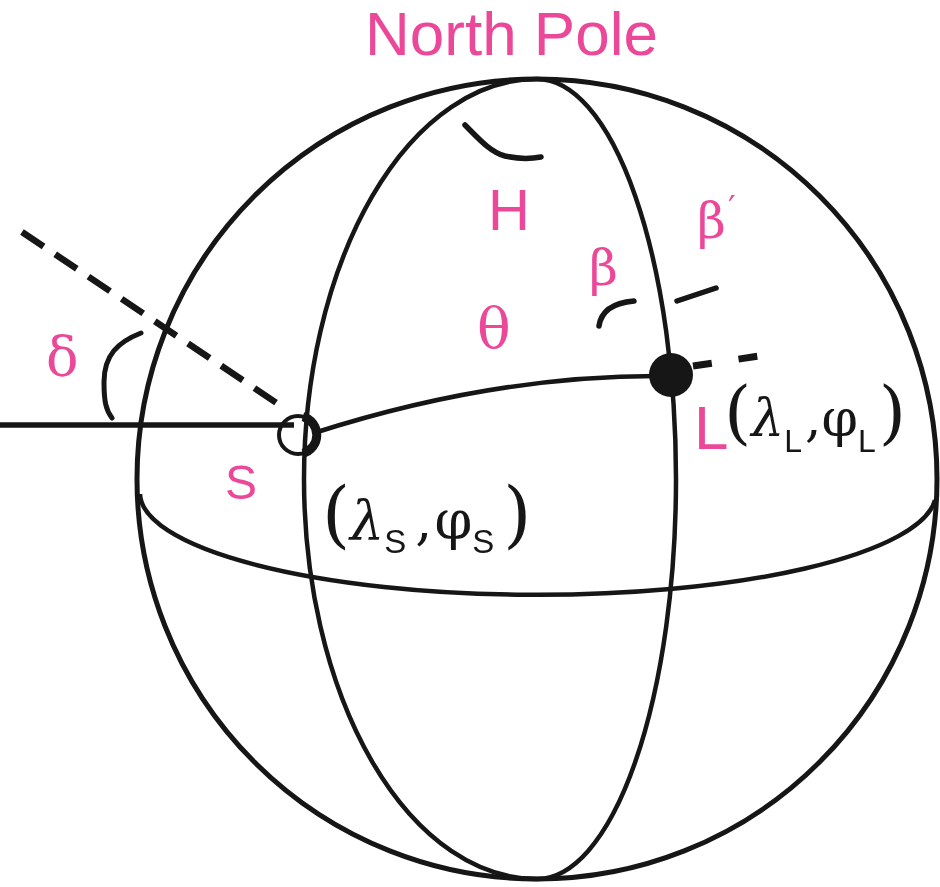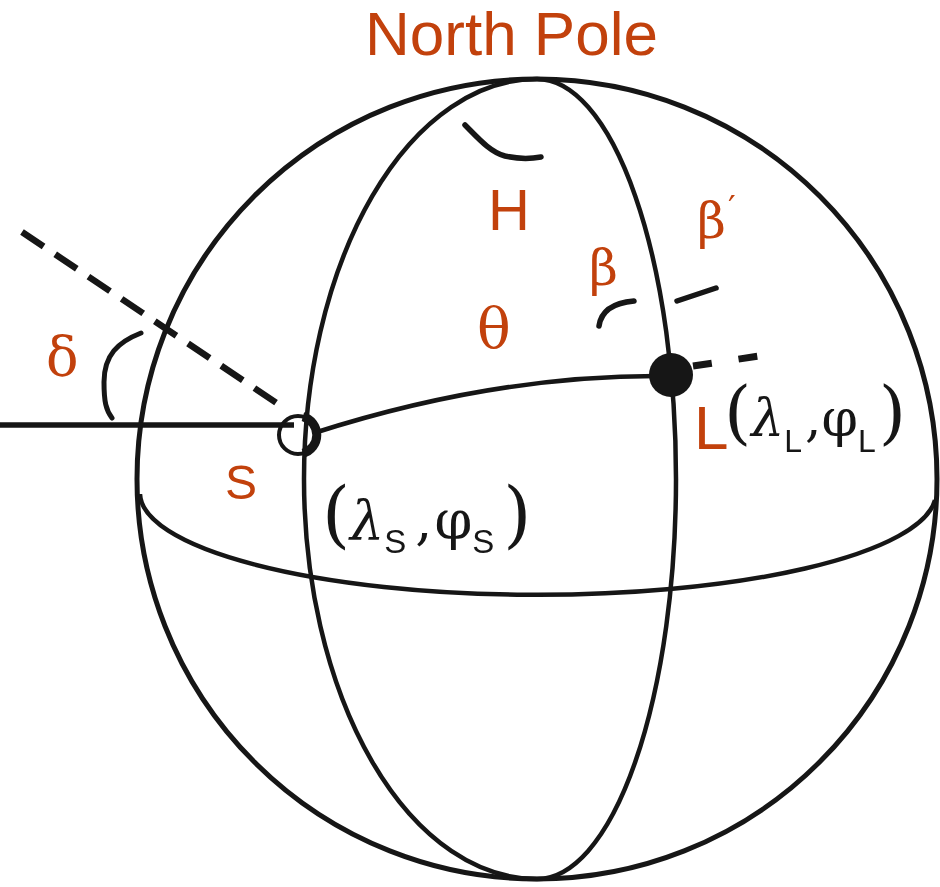--- a/index.html
+++ b/index.html
@@ -5,21 +5,21 @@
   html,body{margin:0;padding:0;background:#ffffff;}
   .stage{
     position:relative;
     width:940px;height:887px;
     background:#ffffff;
     overflow:hidden;
     font-family:"Liberation Sans", sans-serif;
     color:#161616;
   }
   .stage svg{position:absolute;left:0;top:0;}
-  .lbl{position:absolute;line-height:1;white-space:nowrap;color:#c2410c;}
+  .lbl{position:absolute;line-height:1;white-space:nowrap;color:#ec4899;}
   .sans{font-family:"Liberation Sans", sans-serif;}
   .greek{font-family:"DejaVu Serif", serif;}
   .title{left:365px;top:3px;font-size:62px;}
   .h-lbl{left:488px;top:181px;font-size:58px;}
   .theta-lbl{left:477px;top:301px;font-size:56px;}
   .beta-lbl{left:589px;top:243px;font-size:50px;}
   .betap-lbl{left:697px;top:196px;font-size:50px;}
   .betap-lbl .prime{font-size:34px;position:relative;top:-18px;margin-left:2px;font-family:"DejaVu Serif", serif;}
   .delta-lbl{left:46px;top:330px;font-size:54px;}
   .s-lbl{left:225px;top:459px;font-size:48px;}

